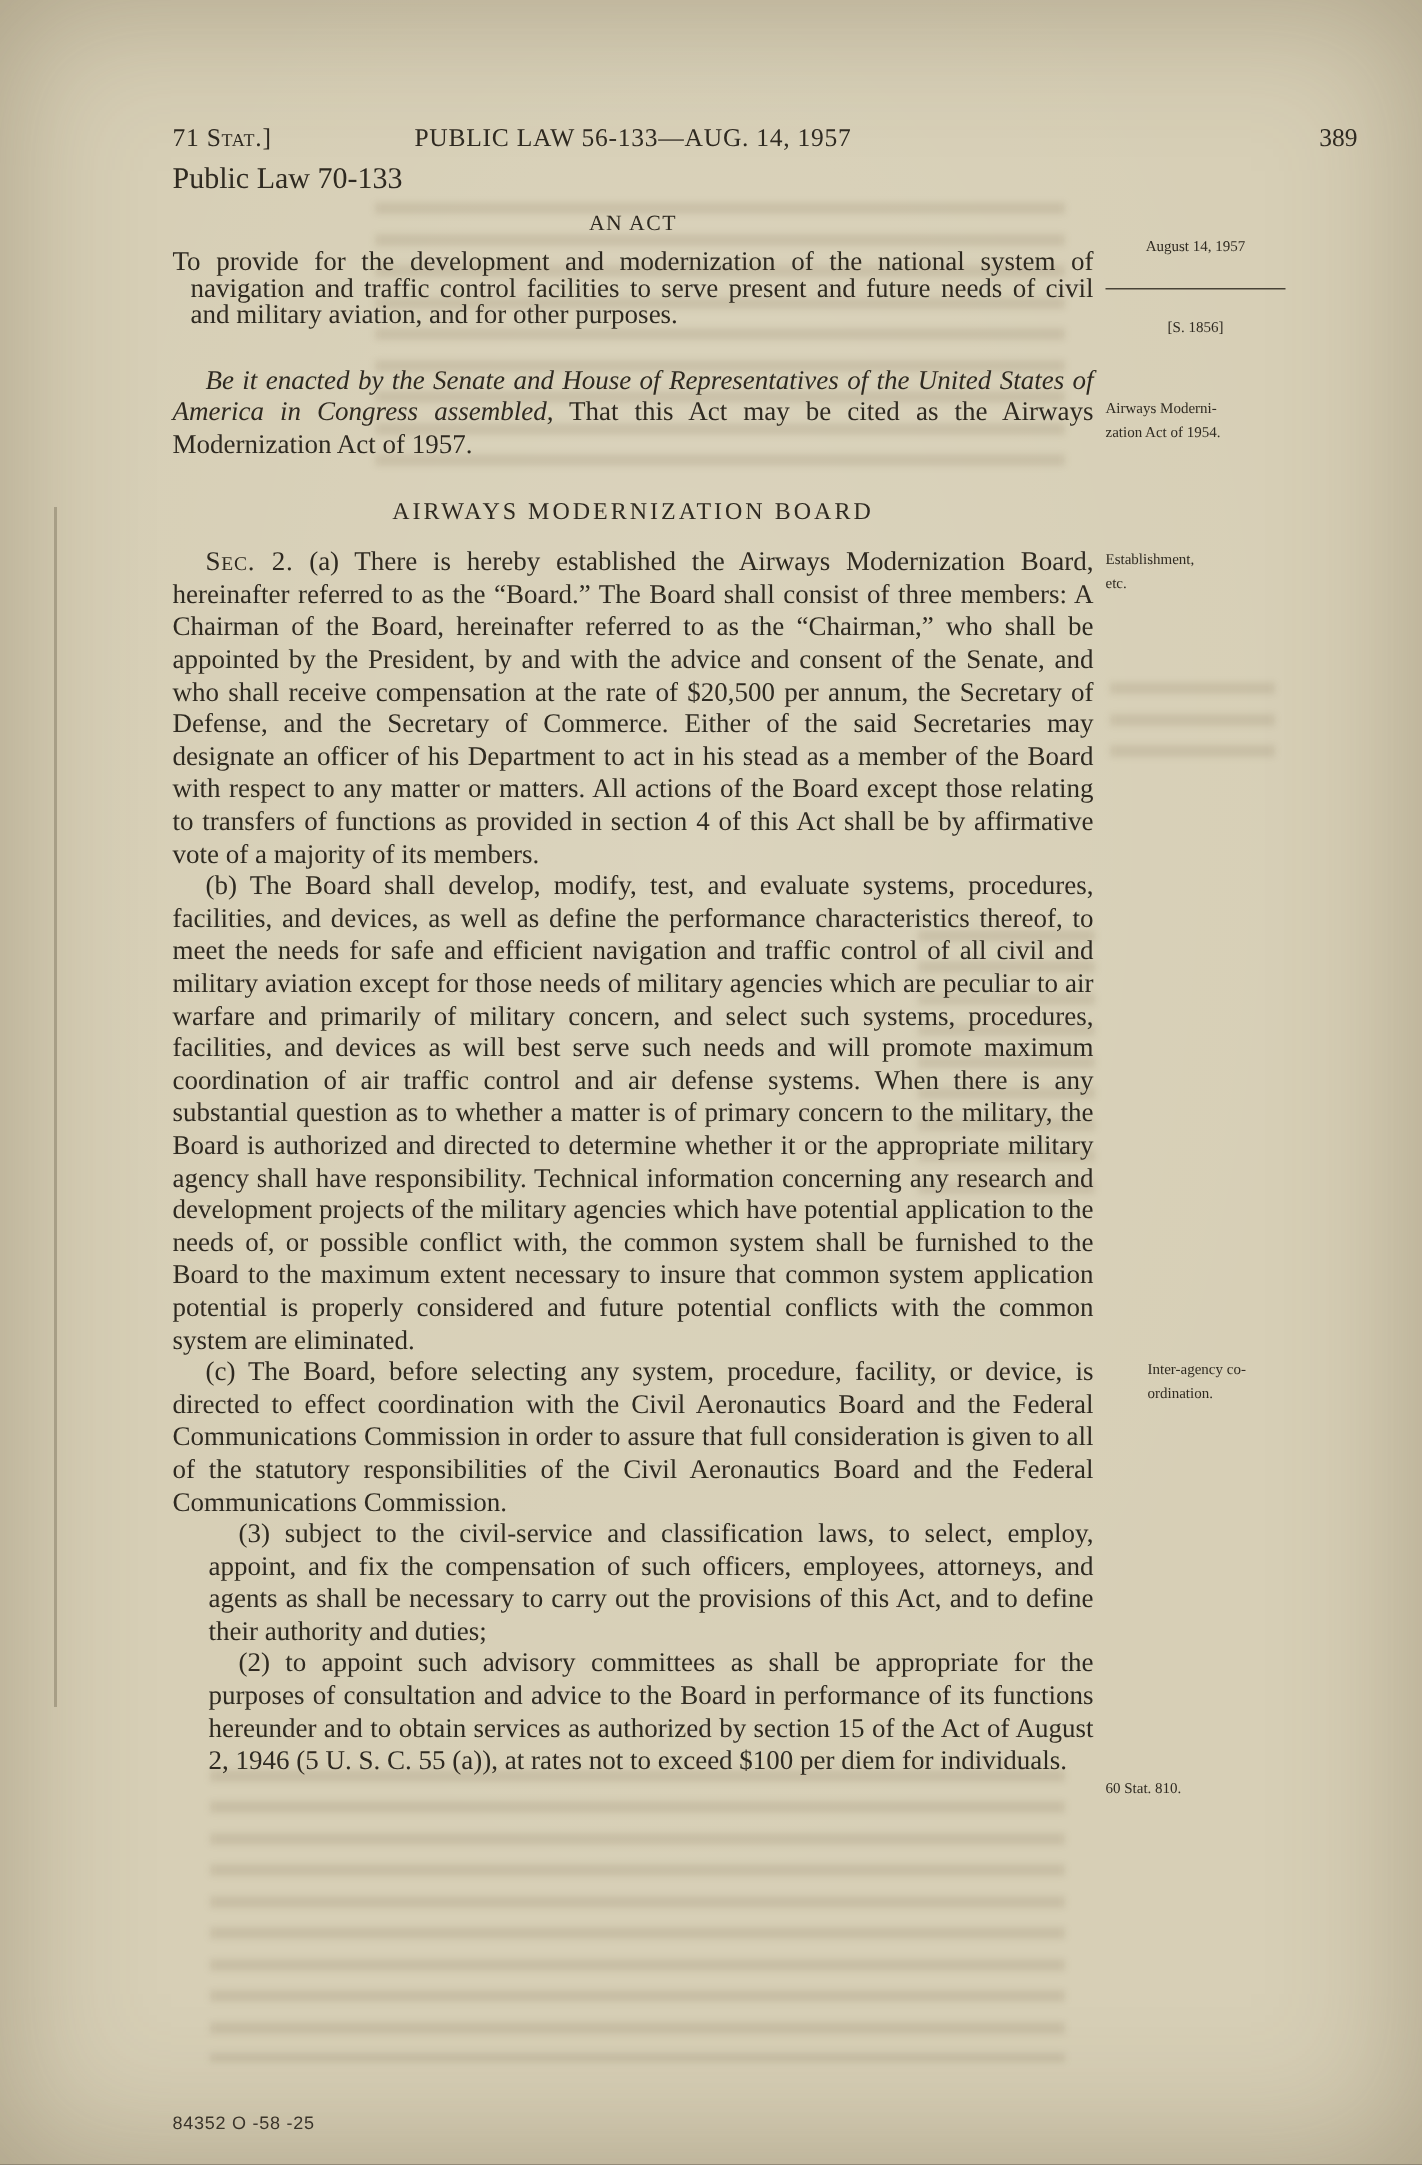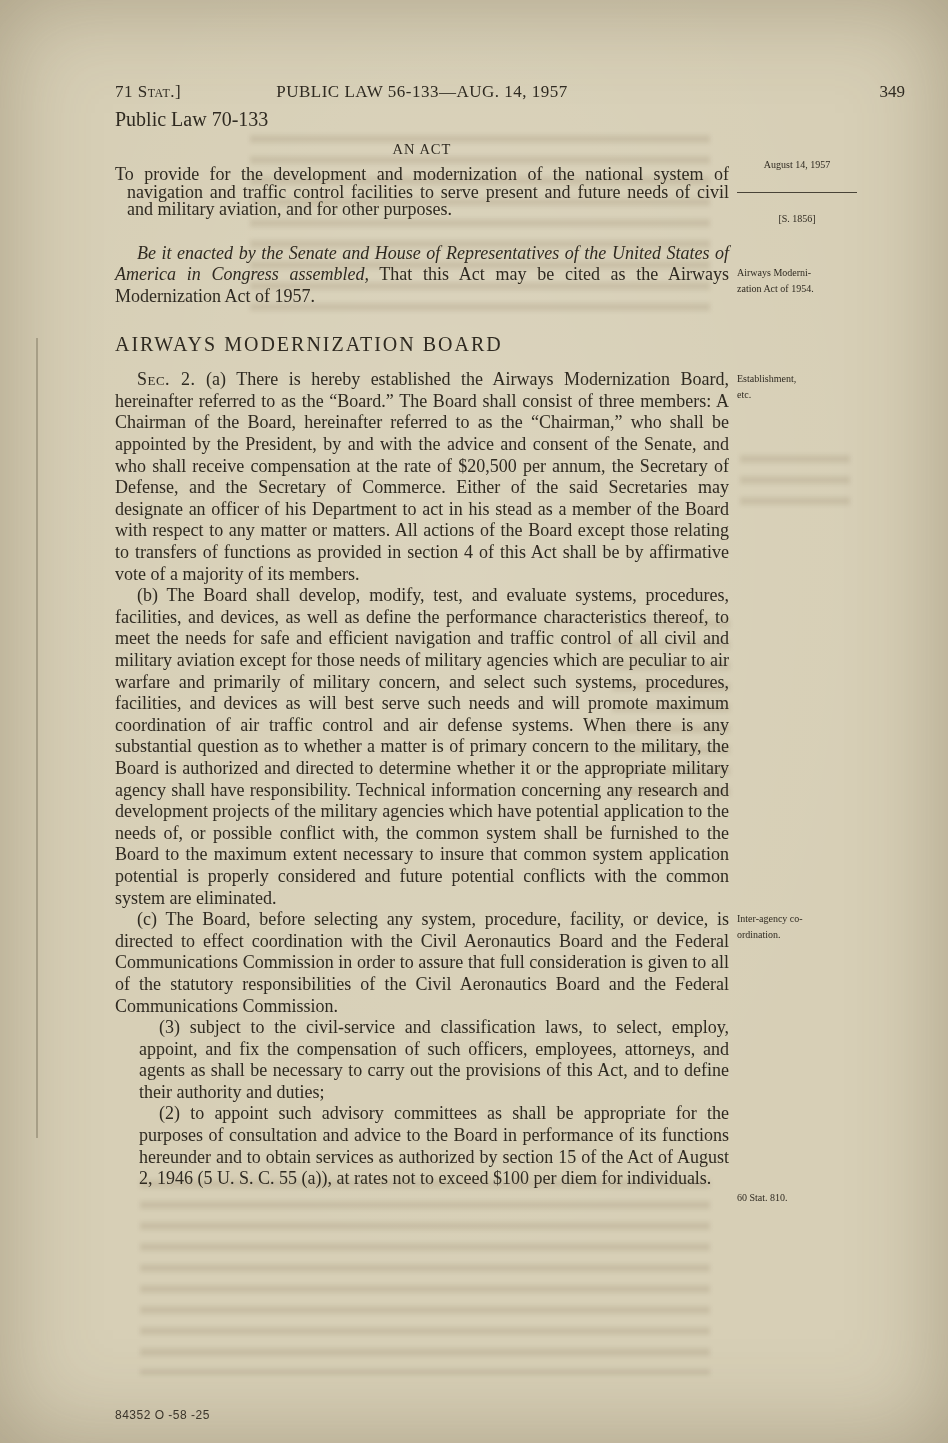--- a/index.html
+++ b/index.html
@@ -80,41 +80,42 @@
       margin: 0;
       font-size: 18px;
       line-height: 21.6px;
       text-align: justify;
       text-indent: 22px;
     }
     .enacting { margin-top: 24px; }
     .body-par.sub { padding-left: 24px; text-indent: 20px; }
 
     .board-heading {
-      font-size: 20px;
+      text-align: center;
+      font-size: 16px;
       letter-spacing: 2px;
       margin: 26px 0 13px 0;
     }
 
     .margin-note {
       position: absolute;
       left: 622px;
       width: 132px;
       font-size: 10px;
       line-height: 16px;
       font-style: normal;
       text-indent: 0;
       text-align: left;
       white-space: pre-line;
     }
     .date-note { left: 618px; width: 128px; text-align: center; top: 0; }
     .date-rule { border-top: 1.5px solid rgba(47,42,33,0.85); margin: 3px 4px 2px 4px; }
     .note-short-title { top: 22px; }
     .note-estab  { top: 2px; }
-    .note-coord  { top: 2px; }
+    .note-coord  { top: 2px; margin-left: 28px; }
     .note-duties { top: 2px; }
     .note-stat   { top: 87px; }
 
     .print-code {
       position: absolute;
       left: 115px; top: 1408px;
       font-family: "Liberation Sans", sans-serif;
       font-size: 12px;
       letter-spacing: 0.5px;
       color: #3a342a;
@@ -127,21 +128,21 @@
 
   <div class="ghost g1"></div>
   <div class="ghost g2"></div>
   <div class="ghost g3"></div>
   <div class="ghost g4"></div>
   <div class="edge-line"></div>
 
   <div class="running-header">
     <span class="hdr-center">PUBLIC LAW 56-133—AUG. 14, 1957</span>
     <span class="hdr-left sc">71 Stat.]</span>
-    <span class="hdr-right">349</span>
+    <span class="hdr-right">389</span>
   </div>
 
   <div class="main-col">
 
     <div class="law-title">Public Law 70-133</div>
 
     <div class="act-head">
       <div class="an-act">AN ACT</div>
       <p class="preamble">To provide for the development and modernization of the national system of navigation and traffic control facilities to serve present and future needs of civil and military aviation, and for other purposes.</p>
       <div class="margin-note date-note">

